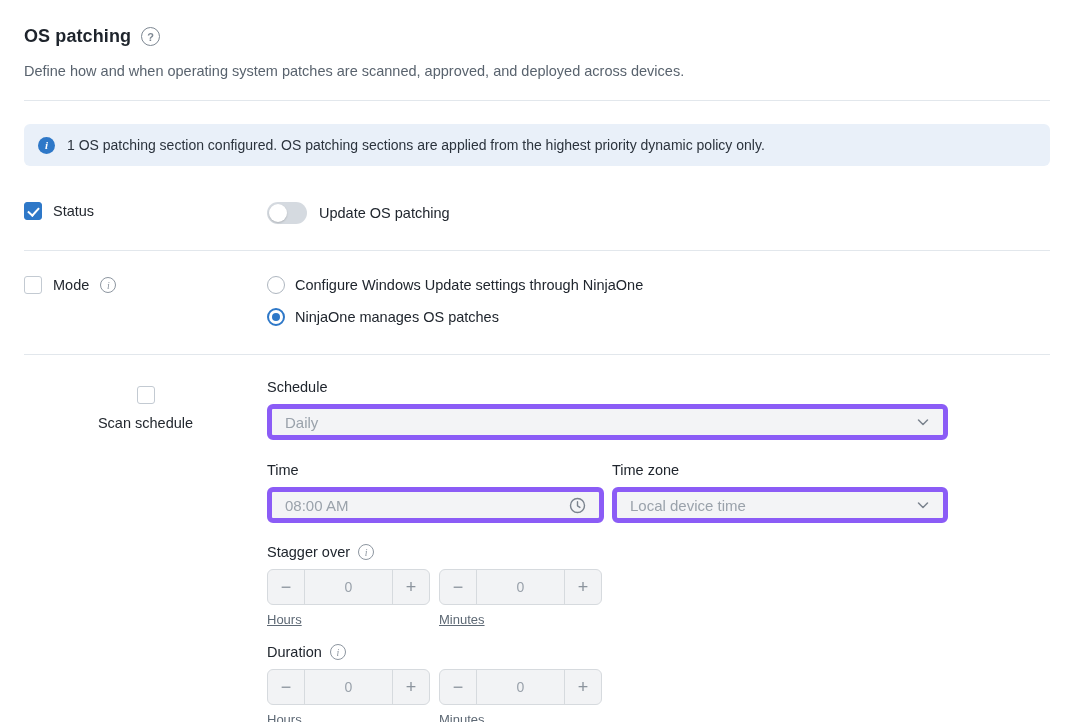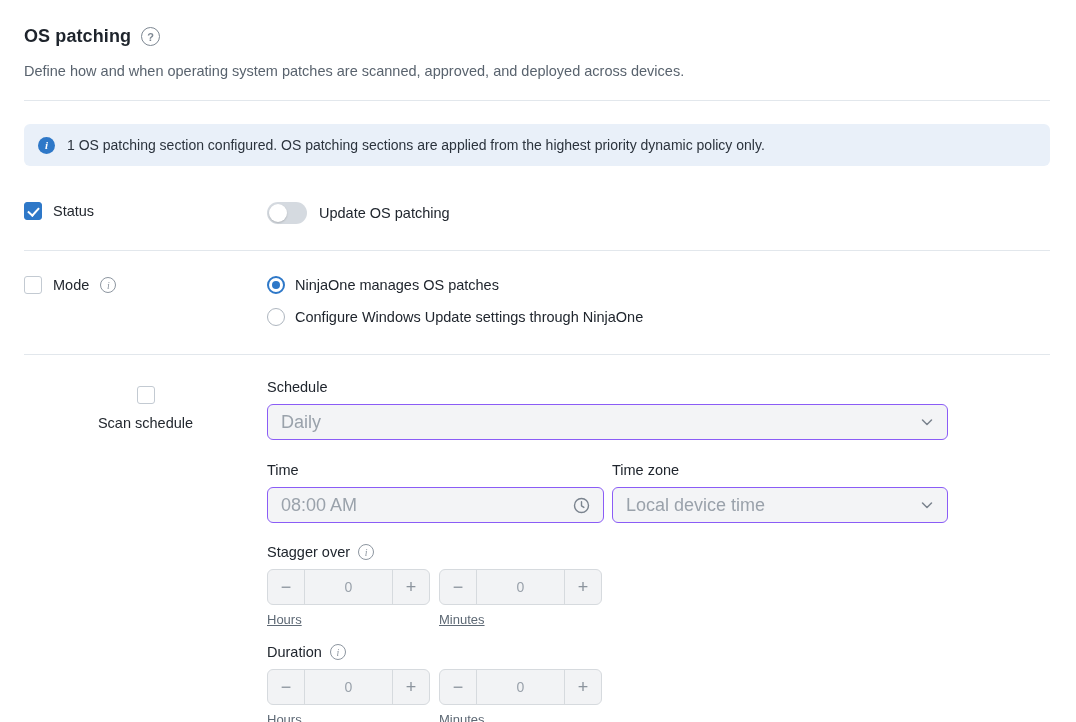--- a/index.html
+++ b/index.html
@@ -61,22 +61,22 @@
   .radio { width: 18px; height: 18px; border-radius: 50%; background: #fff; flex: none; position: relative; }
   .radio.selected { border: 2px solid #2e78c8; }
   .radio.selected::after { content: ""; position: absolute; left: 3px; top: 3px; width: 8px; height: 8px;
     border-radius: 50%; background: #2e78c8; }
   .radio.unselected { border: 1.5px solid #aeb6bf; }
 
   
   .scan-row { margin-top: 24px; }
   .scan-left { margin-top: 7px; }
   .field-label { font-size: 14.5px; color: #20262e; margin-bottom: 9px; display: flex; align-items: center; gap: 8px; }
-  .field { height: 36px; background: #f3f4f6; border: 1px solid #8b5cf6; border-radius: 6px;
-    display: flex; align-items: center; padding: 0 13px; color: #9aa2ab; font-size: 18px; cursor: pointer; }
+  .field { height: 36px; background: #f3f4f6; border: 5px solid #8b5cf6; border-radius: 6px;
+    display: flex; align-items: center; padding: 0 13px; color: #9aa2ab; font-size: 15px; cursor: pointer; }
   .field .grow { flex: 1; }
   .select-schedule { width: 681px; margin-bottom: 22px; }
   .two-col { display: flex; gap: 8px; margin-bottom: 21px; }
   .col-time .field { width: 337px; }
   .col-tz .field { width: 336px; }
   .chev { width: 14px; height: 14px; flex: none; }
   .clock { width: 17px; height: 17px; flex: none; }
 
   
   .stepper-block { margin-bottom: 17px; }
@@ -126,26 +126,26 @@
     <div class="divider d2"></div>
 
     <div class="row mode-row">
       <div class="row-left" style="align-items:center;">
         <div class="checkbox"></div>
         <div class="row-label">Mode</div>
         <div class="info-icon">i</div>
       </div>
       <div class="radio-group">
         <div class="radio-line">
+          <div class="radio unselected"></div>
+          <div class="control-label">Configure Windows Update settings through NinjaOne</div>
+        </div>
+        <div class="radio-line">
           <div class="radio selected"></div>
           <div class="control-label">NinjaOne manages OS patches</div>
-        </div>
-        <div class="radio-line">
-          <div class="radio unselected"></div>
-          <div class="control-label">Configure Windows Update settings through NinjaOne</div>
         </div>
       </div>
     </div>
 
     <div class="divider d3"></div>
 
     <div class="row scan-row">
       <div class="row-left scan-left" style="align-self:flex-start;flex-direction:column;">
         <div class="checkbox"></div>
         <div class="row-label">Scan schedule</div>

